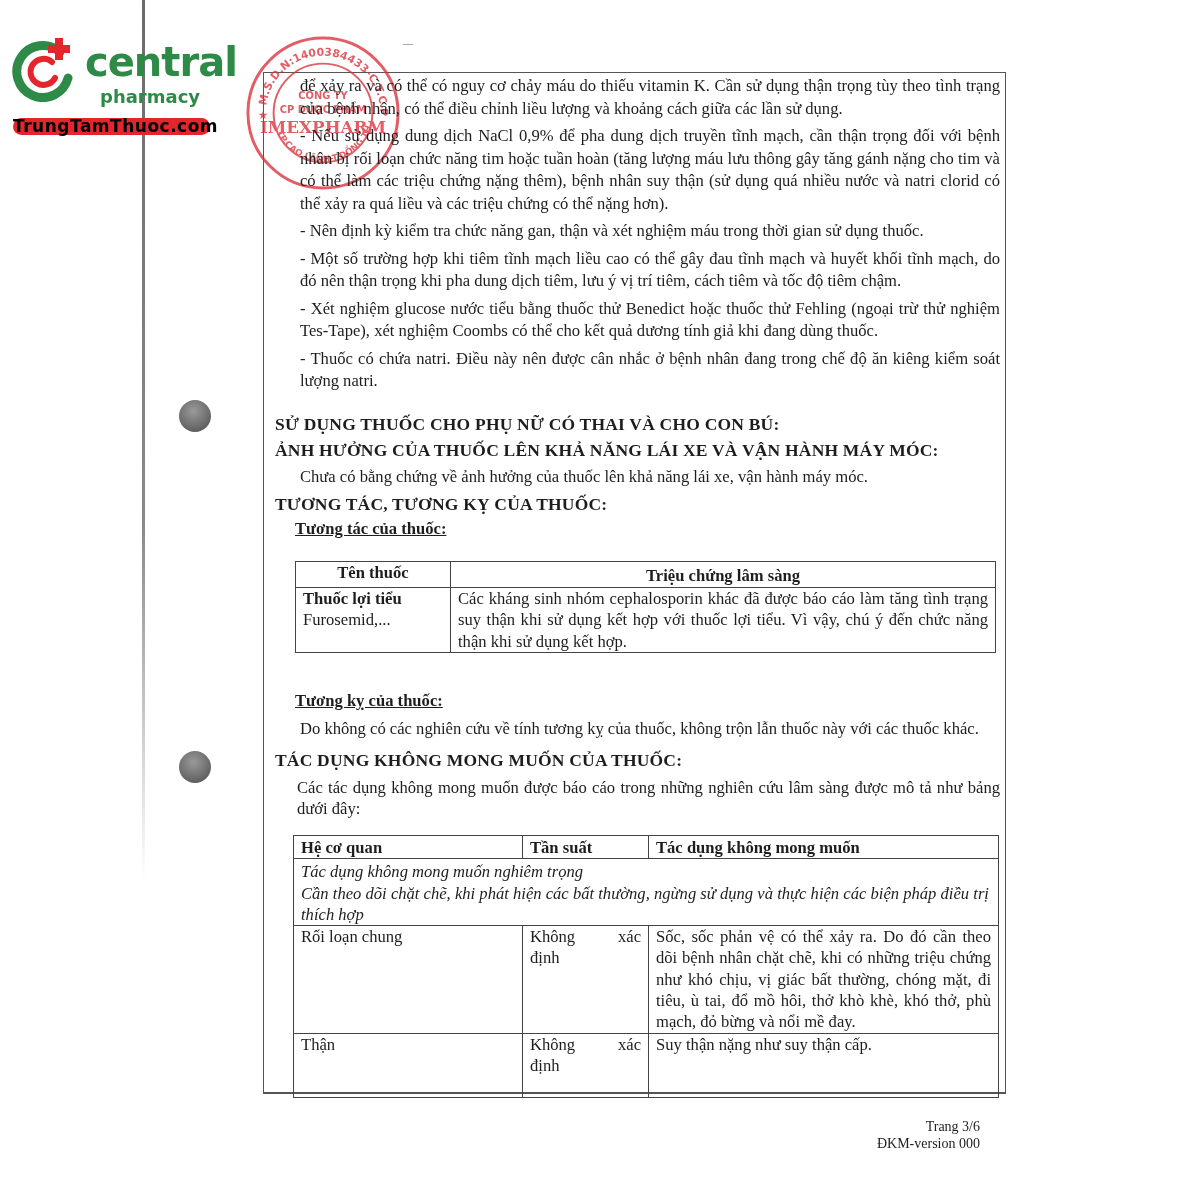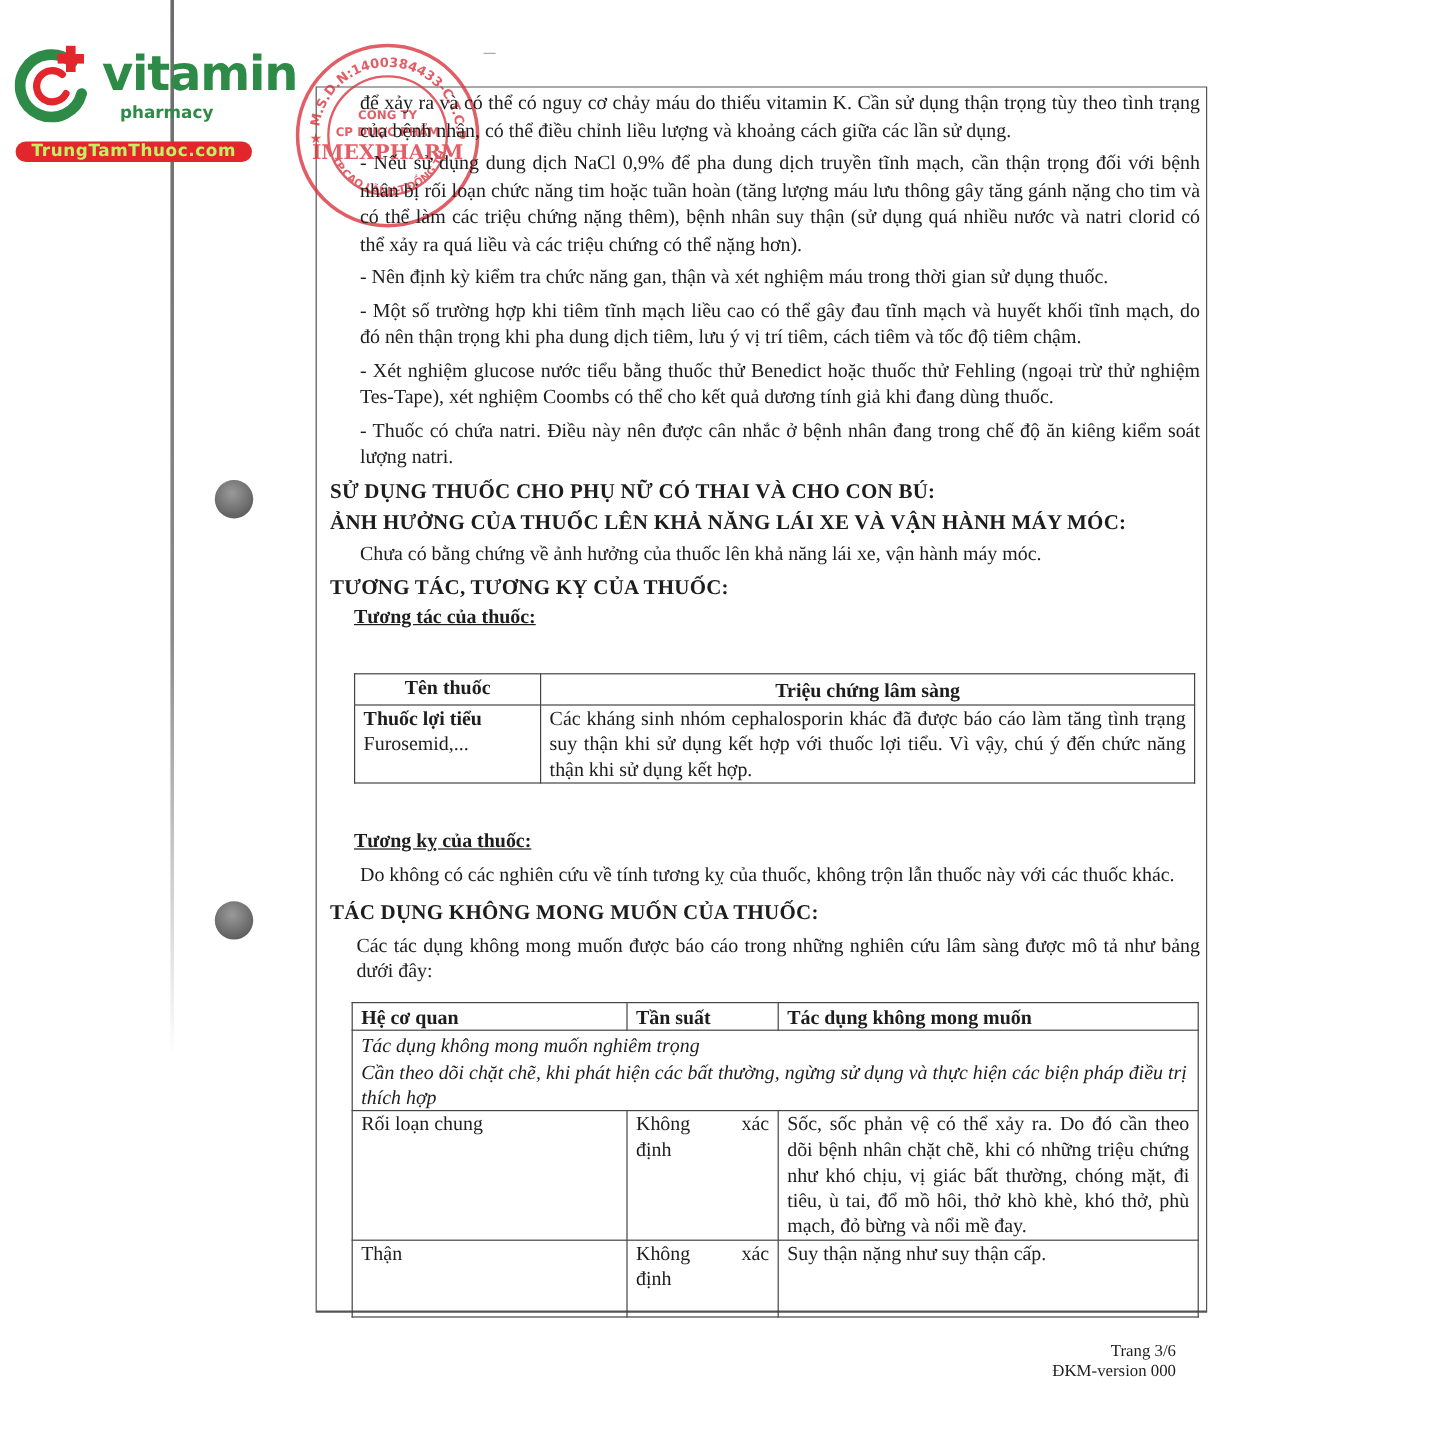--- a/index.html
+++ b/index.html
@@ -13,24 +13,24 @@
     background: radial-gradient(circle at 45% 35%, #9a9a9a 0%, #6f6f6f 55%, #4a4a4a 100%); }
   .hole.h1 { left: 179px; top: 400px; }
   .hole.h2 { left: 179px; top: 751px; }
 
   
   .logo { position: absolute; left: 10px; top: 36px; width: 205px; height: 100px; }
   .logo-mark { position: absolute; left: 2px; top: 2px; width: 64px; height: 64px; }
   .logo-word { position: absolute; left: 75px; top: 4px; font-family: "DejaVu Sans", sans-serif;
     font-weight: bold; font-size: 40px; letter-spacing: -1px; color: #2e8b47; line-height: 44px; }
   .logo-sub { position: absolute; left: 90px; top: 50px; font-family: "DejaVu Sans", sans-serif;
-    font-weight: bold; font-size: 14px; color: #2e8b47; }
+    font-weight: bold; font-size: 18px; color: #2e8b47; }
   .logo-pill { position: absolute; left: 3px; top: 82px; width: 197px; height: 17px; border-radius: 9px;
-    background: #e2262c; color: #bef264; font-family: "DejaVu Sans", sans-serif; font-weight: bold;
-    font-size: 14px; text-align: center; line-height: 17px; letter-spacing: 0.5px; }
+    background: #e2262c; color: #000000; font-family: "DejaVu Sans", sans-serif; font-weight: bold;
+    font-size: 17px; text-align: center; line-height: 17px; letter-spacing: 0.5px; }
 
   
   .stamp { position: absolute; left: 244px; top: 34px; width: 158px; height: 158px; opacity: 0.78; }
 
   .page-frame { position: absolute; left: 263px; top: 72px; width: 743px; height: 1022px;
     border: 1.5px solid #555; border-bottom-width: 2px; box-sizing: border-box; }
 
   .content { position: absolute; left: 275px; top: 70px; width: 730px; font-size: 16.6px; line-height: 22.5px; }
   .para { margin: 5px; text-align: justify; }
   .indent { padding-left: 20px; }
@@ -58,21 +58,21 @@
 <div class="hole h1"></div>
 <div class="hole h2"></div>
 
 <div class="logo">
   <svg class="logo-mark" viewBox="0 0 64 64">
     <path d="M48 14 A26 26 0 1 0 56 40" fill="none" stroke="#2e8b47" stroke-width="9" stroke-linecap="round"></path>
     <path d="M40 24 A13 13 0 1 0 43 40" fill="none" stroke="#e2262c" stroke-width="6" stroke-linecap="round"></path>
     <rect x="43" y="0" width="8" height="22" fill="#e2262c"></rect>
     <rect x="36" y="7" width="22" height="8" fill="#e2262c"></rect>
   </svg>
-  <div class="logo-word">vitamin</div>
+  <div class="logo-word">central</div>
   <div class="logo-sub">pharmacy</div>
   <div class="logo-pill">TrungTamThuoc.com</div>
 </div>
 
 <div class="top-mark"></div>
 
 <div class="page-frame"></div>
 
 <svg class="stamp" viewBox="0 0 160 160">
   <defs>
@@ -94,21 +94,21 @@
 </svg>
 
 <div class="content">
   <p class="para indent" style="padding-left:20px;">để xảy ra và có thể có nguy cơ chảy máu do thiếu vitamin K. Cần sử dụng thận trọng tùy theo tình trạng của bệnh nhân, có thể điều chỉnh liều lượng và khoảng cách giữa các lần sử dụng.</p>
   <p class="para indent">- Nếu sử dụng dung dịch NaCl 0,9% để pha dung dịch truyền tĩnh mạch, cần thận trọng đối với bệnh nhân bị rối loạn chức năng tim hoặc tuần hoàn (tăng lượng máu lưu thông gây tăng gánh nặng cho tim và có thể làm các triệu chứng nặng thêm), bệnh nhân suy thận (sử dụng quá nhiều nước và natri clorid có thể xảy ra quá liều và các triệu chứng có thể nặng hơn).</p>
   <p class="para indent">- Nên định kỳ kiểm tra chức năng gan, thận và xét nghiệm máu trong thời gian sử dụng thuốc.</p>
   <p class="para indent">- Một số trường hợp khi tiêm tĩnh mạch liều cao có thể gây đau tĩnh mạch và huyết khối tĩnh mạch, do đó nên thận trọng khi pha dung dịch tiêm, lưu ý vị trí tiêm, cách tiêm và tốc độ tiêm chậm.</p>
   <p class="para indent">- Xét nghiệm glucose nước tiểu bằng thuốc thử Benedict hoặc thuốc thử Fehling (ngoại trừ thử nghiệm Tes-Tape), xét nghiệm Coombs có thể cho kết quả dương tính giả khi đang dùng thuốc.</p>
   <p class="para indent">- Thuốc có chứa natri. Điều này nên được cân nhắc ở bệnh nhân đang trong chế độ ăn kiêng kiểm soát lượng natri.</p>
 
-  <p class="heading" style="margin-top:5px;">SỬ DỤNG THUỐC CHO PHỤ NỮ CÓ THAI VÀ CHO CON BÚ:</p>
+  <p class="heading" style="margin-top:20px;">SỬ DỤNG THUỐC CHO PHỤ NỮ CÓ THAI VÀ CHO CON BÚ:</p>
 
   <p class="heading" style="margin-top:4px;">ẢNH HƯỞNG CỦA THUỐC LÊN KHẢ NĂNG LÁI XE VÀ VẬN HÀNH MÁY MÓC:</p>
   <p class="para indent" style="margin-top:4px;">Chưa có bằng chứng về ảnh hưởng của thuốc lên khả năng lái xe, vận hành máy móc.</p>
 
   <p class="heading">TƯƠNG TÁC, TƯƠNG KỴ CỦA THUỐC:</p>
   <p class="subhead" style="margin-top:2px;">Tương tác của thuốc:</p>
 </div>
 
 <table class="t1">
   <colgroup>

